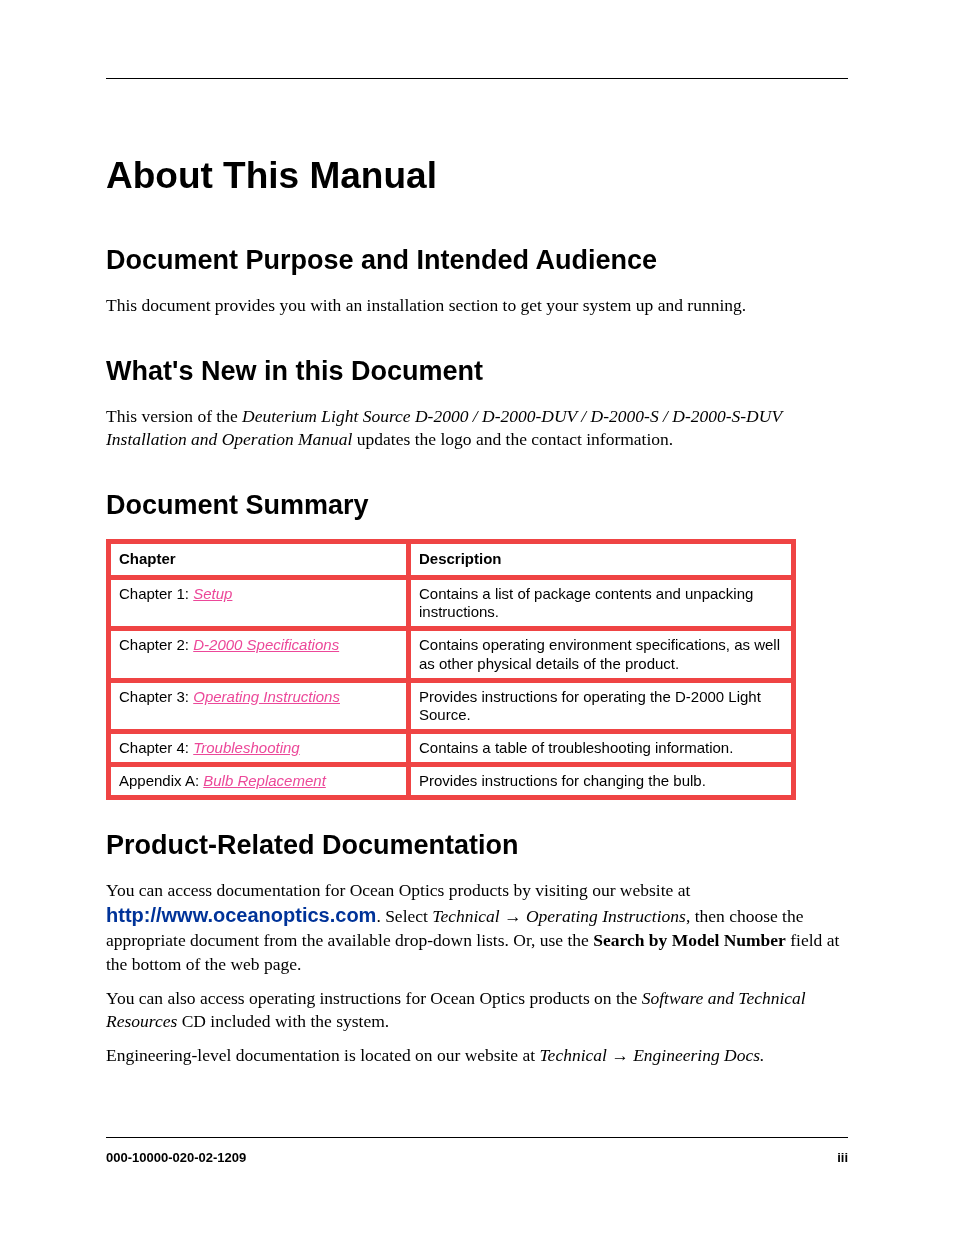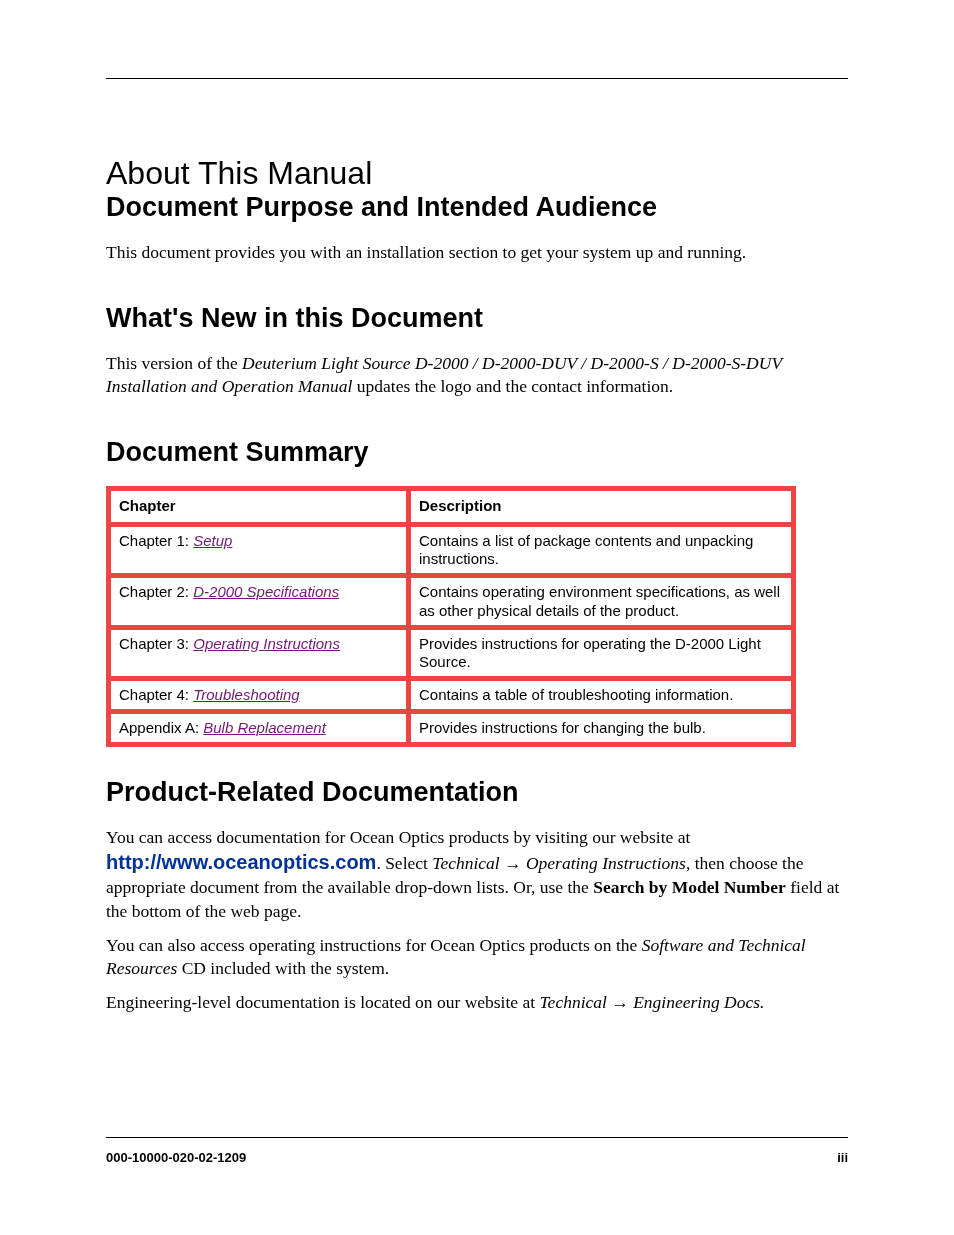--- a/index.html
+++ b/index.html
@@ -12,39 +12,40 @@
     }
     .page {
       padding: 78px 106px 0 106px;
     }
     .top-rule {
       border-top: 1.5px solid #000;
       margin-bottom: 76px;
     }
     h1 {
       font-family: Arial, Helvetica, sans-serif;
-      font-weight: normal;
-      font-size: 32px;
+      font-weight: bold;
+      font-size: 37px;
+      margin-bottom: 48px;
     }
     h2 {
       font-family: Arial, Helvetica, sans-serif;
       font-weight: bold;
       font-size: 27px;
       margin-bottom: 18px;
     }
     .section { margin-bottom: 38px; }
     .body-text {
       font-size: 17.5px;
       line-height: 1.35;
       margin-bottom: 10px;
     }
     .italic { font-style: italic; }
     .bold { font-weight: bold; text-align: right; }
     .link {
-      color: #701a75;
+      color: #ec4899;
       text-decoration: underline;
       font-style: italic;
     }
     .url-link {
       color: #003399;
       text-decoration: none;
       font-weight: bold;
       font-family: Arial, Helvetica, sans-serif;
       font-size: 20px;
     }

